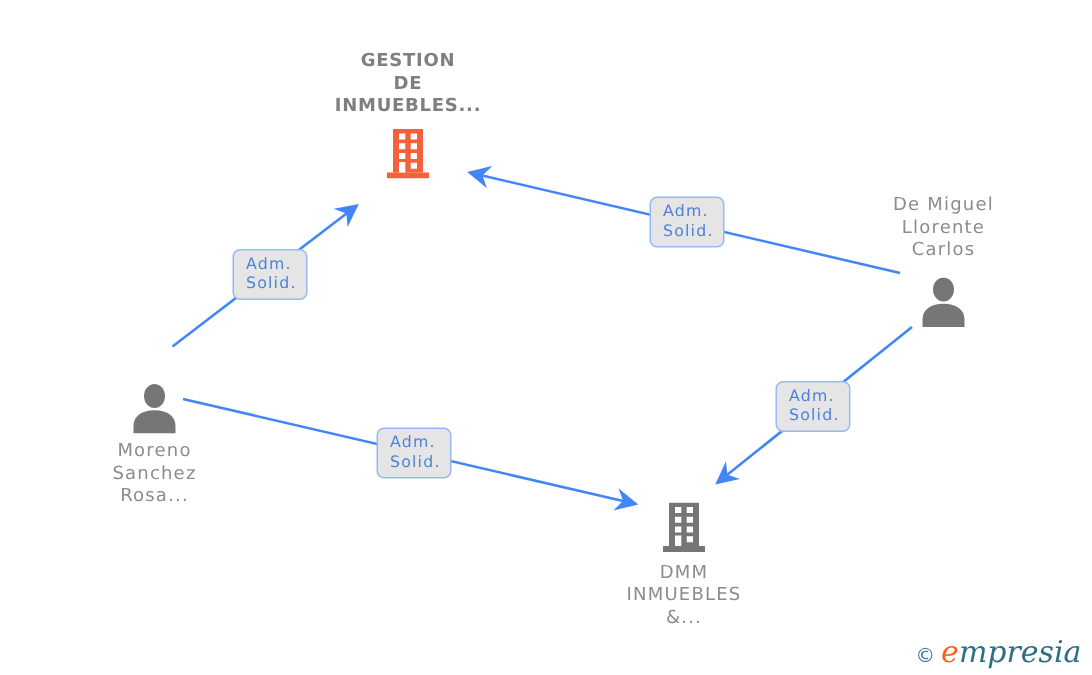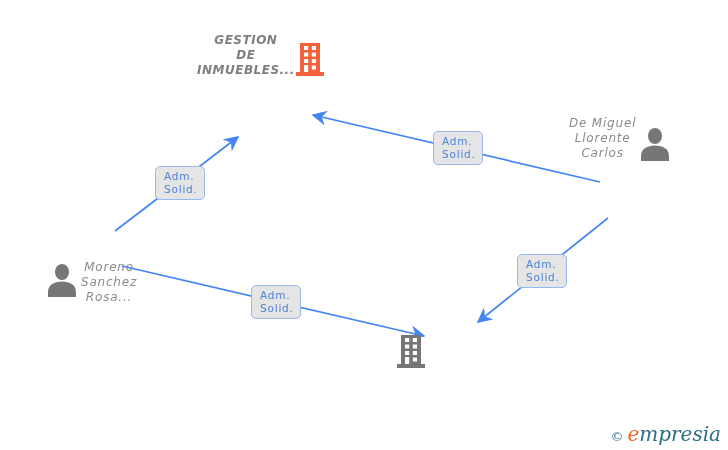--- a/index.html
+++ b/index.html
@@ -17,26 +17,25 @@
   }
   .wires {
     position: absolute;
     left: 0; top: 0;
     width: 728px; height: 450px;
     z-index: 1;
   }
   .node {
     position: absolute;
     display: flex;
-    flex-direction: row;
+    flex-direction: column;
     align-items: center;
     z-index: 3;
     text-align: center;
     cursor: pointer;
-    font-style: italic;
   }
   .node-label {
     white-space: pre-line;
     font-size: 12px;
     line-height: 15px;
     letter-spacing: 0.8px;
     color: #8c8c8c;
   }
   .node-label.company-title {
     font-weight: bold;
@@ -116,21 +115,21 @@
         <rect x="9" y="9.5" width="4.2" height="4" fill="#ffffff"></rect>
         <rect x="16.8" y="9.5" width="4.2" height="4" fill="#ffffff"></rect>
         <rect x="9" y="16" width="4.2" height="4" fill="#ffffff"></rect>
         <rect x="16.8" y="16" width="4.2" height="4" fill="#ffffff"></rect>
         <rect x="16.8" y="22.5" width="4.2" height="4" fill="#ffffff"></rect>
         <rect x="9" y="22" width="4.2" height="7" fill="#ffffff"></rect>
       </svg>
     </span>
   </div>
 
-  <div class="node" style="left:569px; top:116px; width:120px;align-items:center;">
+  <div class="node" style="left:569px; top:129px; width:120px;align-items:center;">
     <div class="node-label">De Miguel
 Llorente
 Carlos</div>
     <span class="icon-wrap icon-gray gap-top-11">
       <svg width="38" height="33" viewBox="0 0 38 33">
         <ellipse cx="19" cy="8" rx="7" ry="8" fill="currentColor"></ellipse>
         <path d="M5,33 L5,28 C5,21 11,17.5 19,17.5 C27,17.5 33,21 33,28 L33,33 Z" fill="currentColor"></path>
       </svg>
     </span>
   </div>
@@ -155,20 +154,23 @@
         <rect x="9" y="3" width="4.2" height="4" fill="#ffffff"></rect>
         <rect x="16.8" y="3" width="4.2" height="4" fill="#ffffff"></rect>
         <rect x="9" y="9.5" width="4.2" height="4" fill="#ffffff"></rect>
         <rect x="16.8" y="9.5" width="4.2" height="4" fill="#ffffff"></rect>
         <rect x="9" y="16" width="4.2" height="4" fill="#ffffff"></rect>
         <rect x="16.8" y="16" width="4.2" height="4" fill="#ffffff"></rect>
         <rect x="16.8" y="22.5" width="4.2" height="4" fill="#ffffff"></rect>
         <rect x="9" y="22" width="4.2" height="7" fill="#ffffff"></rect>
       </svg>
     </span>
+    <div class="node-label gap-top-6">DMM
+INMUEBLES
+&amp;...</div>
   </div>
 
   <div class="edge-label" style="left:155px; top:166px;">Adm.
 Solid.</div>
   <div class="edge-label" style="left:433px; top:131px;">Adm.
 Solid.</div>
   <div class="edge-label" style="left:517px; top:254px;">Adm.
 Solid.</div>
   <div class="edge-label" style="left:251px; top:285px;">Adm.
 Solid.</div>

